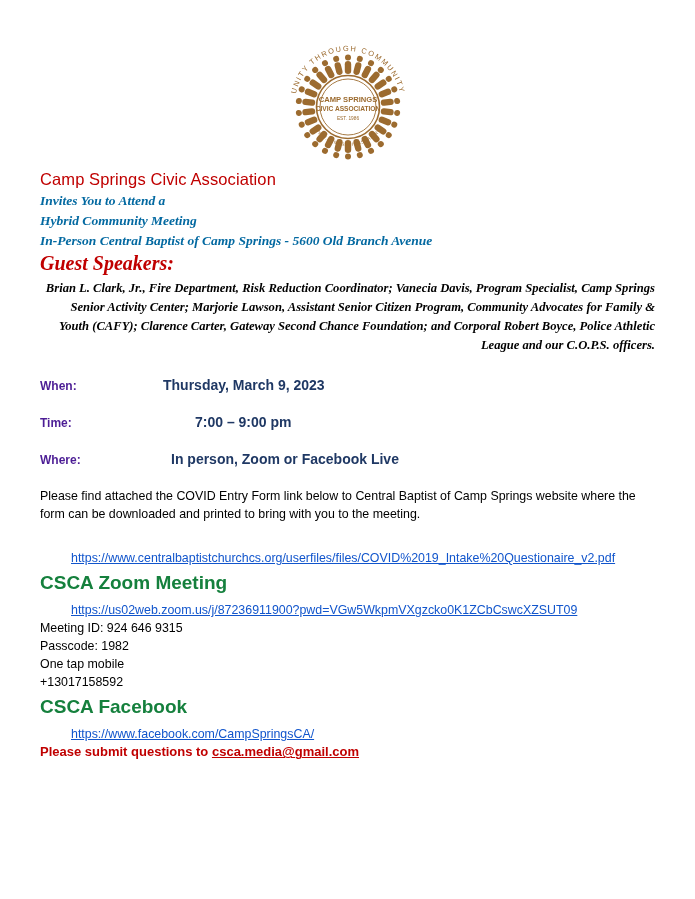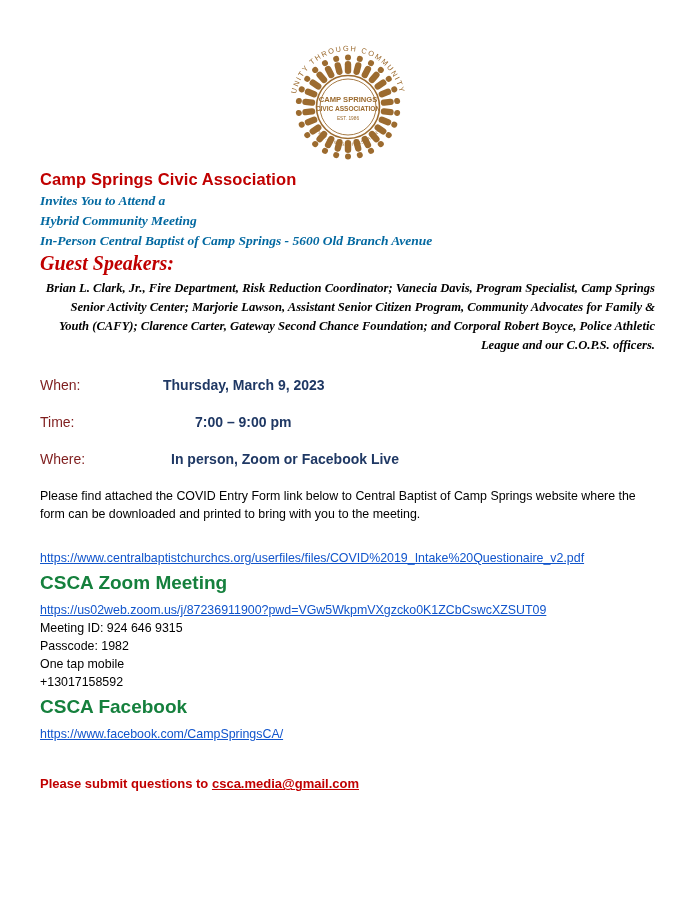--- a/index.html
+++ b/index.html
@@ -37,21 +37,21 @@
   }
   .logo svg { display: block; }
 
   
   .content {
     padding: 6px 40px 0 40px;
   }
 
   .org-title {
     color: #c00000;
-    font-weight: bold;
+    font-weight: normal;
     font-size: 16.5px;
     letter-spacing: .1px;
     margin: 0 0 2px 0;
     font-family: "Liberation Sans", sans-serif;
   }
   .invite-lines {
     color: #0369a1;
     font-family: "Liberation Serif", serif;
     font-weight: bold;
     font-style: italic;
@@ -81,23 +81,23 @@
   
   .info-block {
     margin-top: 22px;
   }
   .info-row {
     display: flex;
     align-items: baseline;
     margin-bottom: 21px;
   }
   .info-label {
-    color: #7f1d1d;
-    font-weight: normal;
-    font-size: 14px;
+    color: #4c1d95;
+    font-weight: bold;
+    font-size: 12px;
     width: 123px;
     flex: 0 0 123px;
   }
   .info-value {
     color: #1f3864;
     font-weight: bold;
     font-size: 14px;
     text-align: center;
   }
   .info-row.r-time .info-value { padding-left: 32px; }
@@ -112,20 +112,21 @@
     margin-bottom: 0;
     max-width: 600px;
   }
 
   .link {
     color: #1155cc;
     text-decoration: underline;
     font-size: 12.4px;
     word-break: break-all;
     display: inline;
+    margin-left: 31px;
   }
   .link-block {
     margin-top: 22px;
     line-height: 1.38;
     max-width: 615px;
   }
 
   .bold-line {
     font-weight: bold;
     font-size: 19px;
@@ -140,21 +141,21 @@
   }
   .linkline {
     line-height: 1.45;
   }
   .fb-label { margin-top: 2px; }
 
   .submit-line {
     color: #c00000;
     font-weight: bold;
     font-size: 13px;
-    margin-top: 32px;
+    margin-top: 0;
   }
   .submit-line .mail {
     color: #c00000;
     text-decoration: underline;
     font-weight: bold;
   }
 </style>
 </head>
 <body>
 

